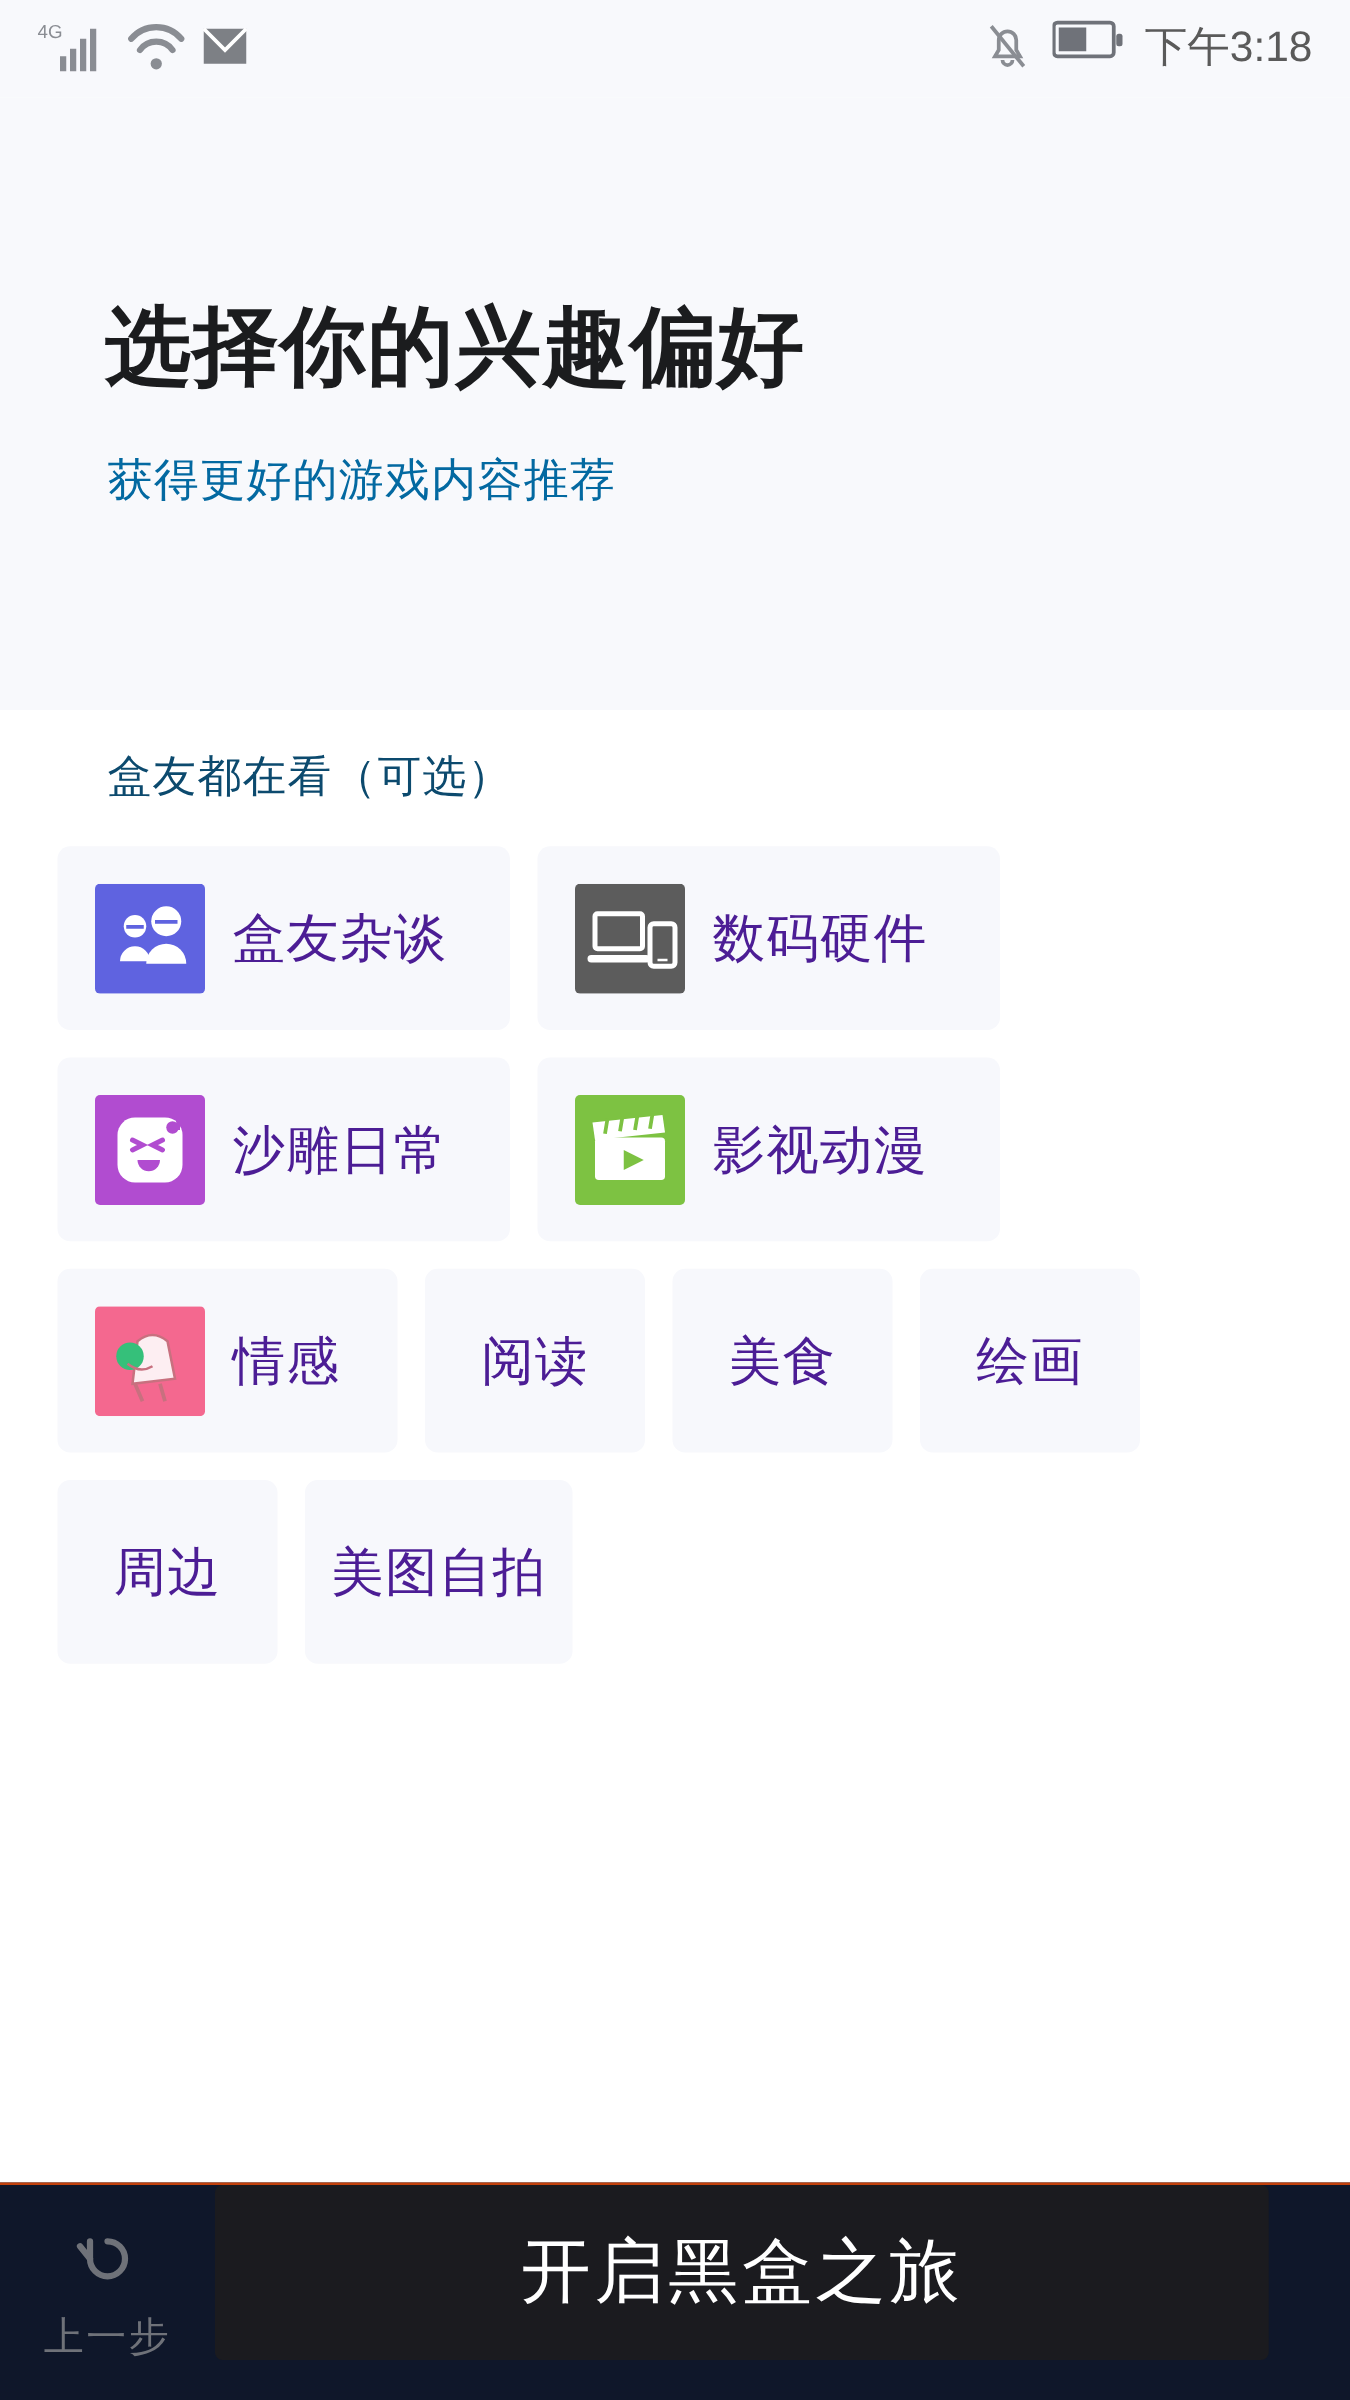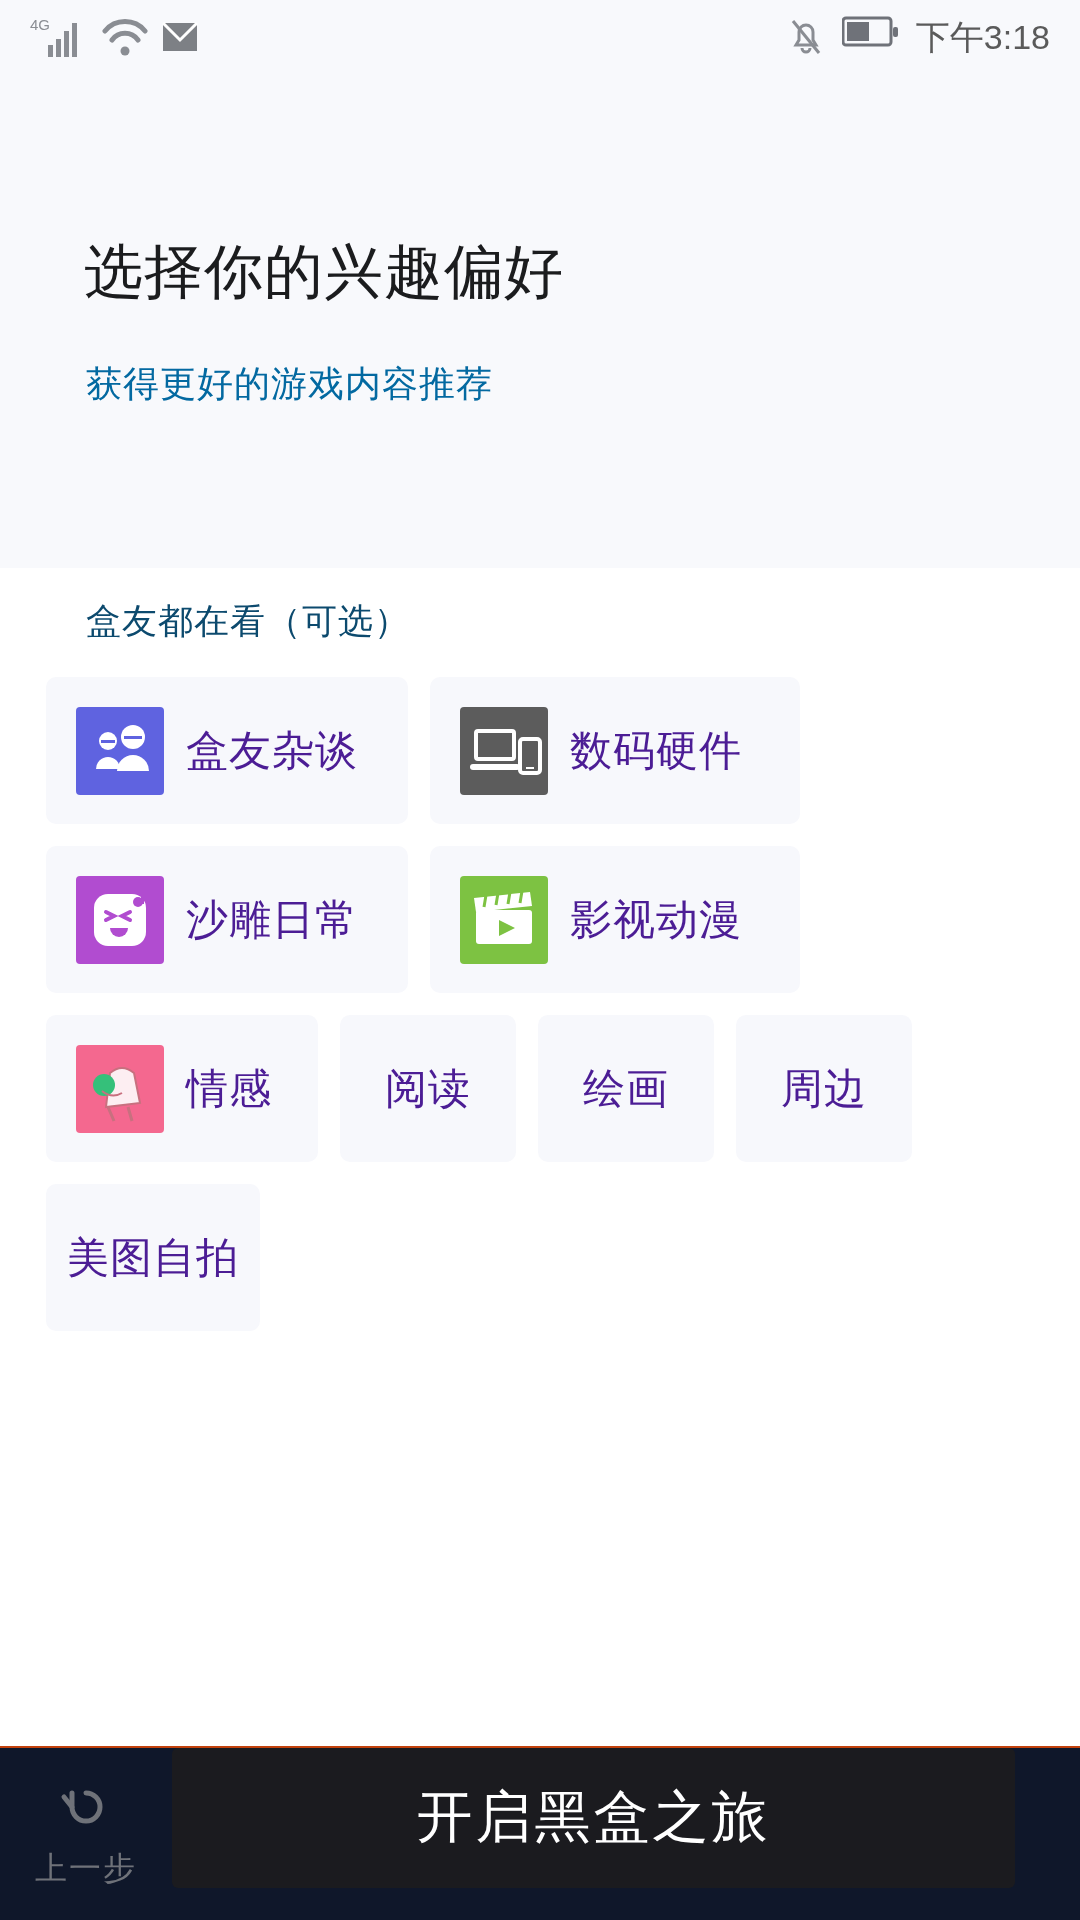--- a/index.html
+++ b/index.html
@@ -32,22 +32,22 @@
   .ico { display: block; }
 
   
   #header {
     position: absolute; left: 0; top: 78px;
     width: 1080px; height: 490px;
     background: #f8f9fc;
   }
   #page-title {
     position: absolute; left: 84px; top: 165px;
-    font-size: 59px; line-height: 1.0;
-    color: #1b1c1e; font-weight: 400;
+    font-size: 69px; line-height: 1.0;
+    color: #1b1c1e; font-weight: 700;
     letter-spacing: 1px;
   }
   #page-subtitle {
     position: absolute; left: 86px; top: 282px;
     font-size: 36px; color: #0369a1; font-weight: 400;
     letter-spacing: 1px;
   }
 
   
   #content {
@@ -238,20 +238,23 @@
               <path d="M26 46 q10 8 20 2" stroke="#c8707f" stroke-width="2" fill="none"></path>
               <path d="M32 62 l6 14 M52 62 l4 14" stroke="#c8707f" stroke-width="3" fill="none"></path>
             </svg>
           </span>
           <span class="chip-label">情感</span>
         </div>
         <div class="chip plain" style="width: 176px;">
           <span class="chip-label">阅读</span>
         </div>
         <div class="chip plain" style="width: 176px;">
+          <span class="chip-label">美食</span>
+        </div>
+        <div class="chip plain" style="width: 176px;">
           <span class="chip-label">绘画</span>
         </div>
         <div class="chip plain" style="width: 176px;">
           <span class="chip-label">周边</span>
         </div>
         <div class="chip plain" style="width: 214px;">
           <span class="chip-label">美图自拍</span>
         </div>
       </div>
   </div>

